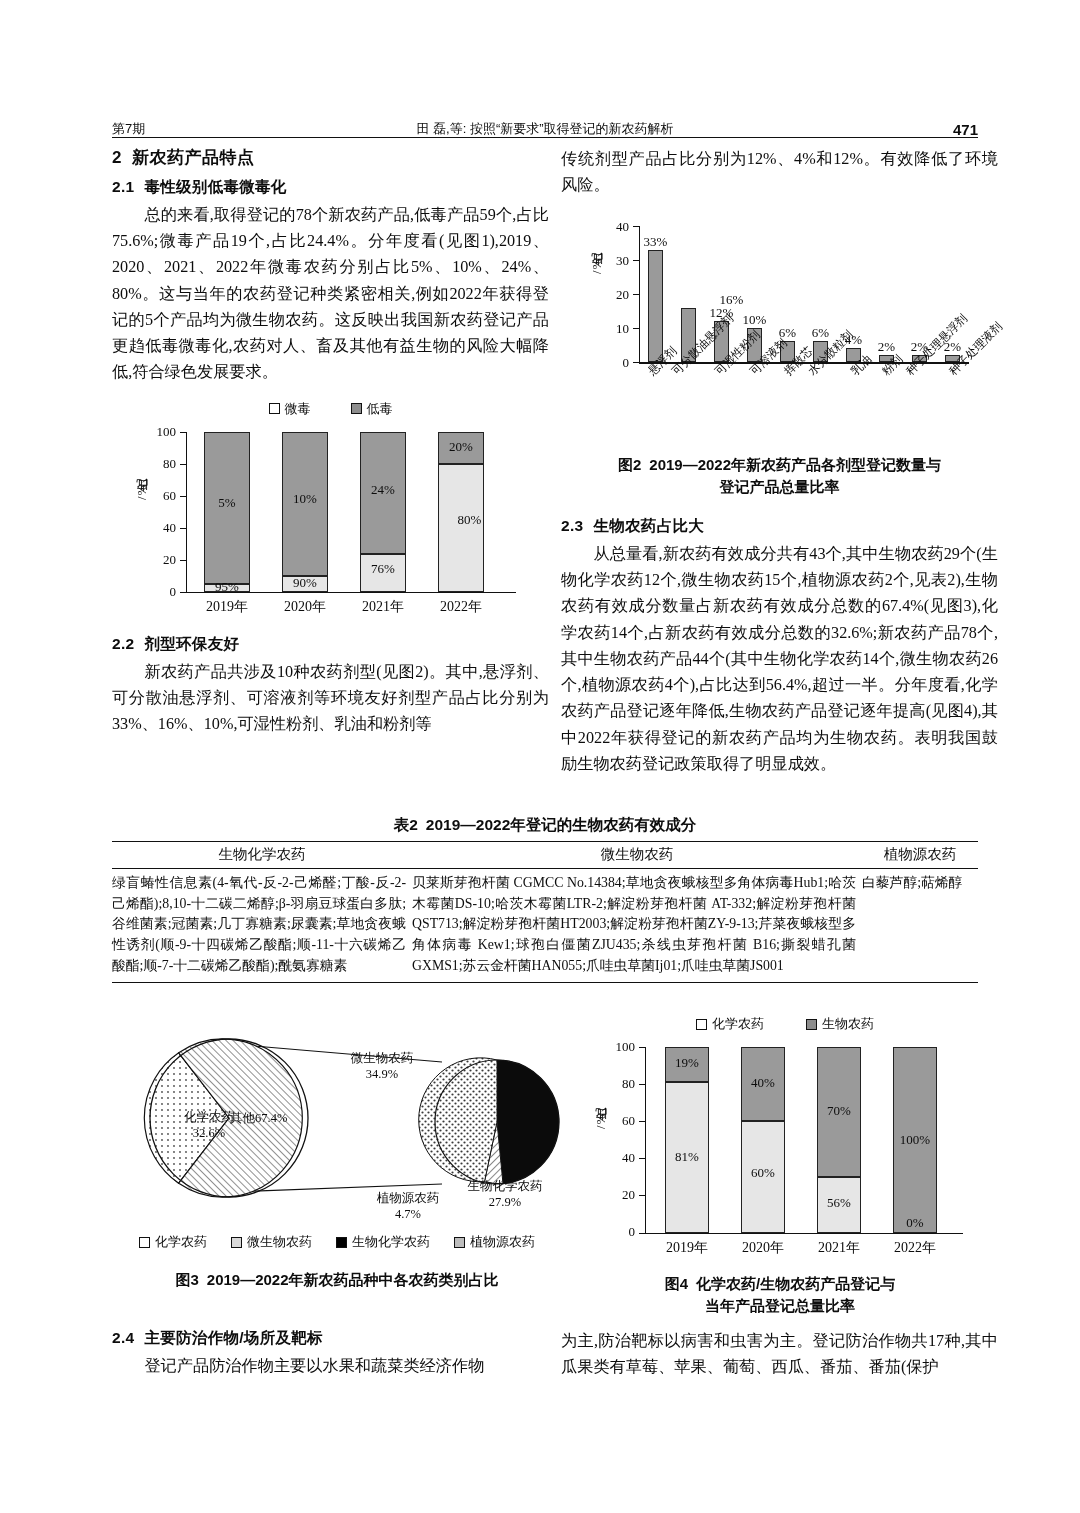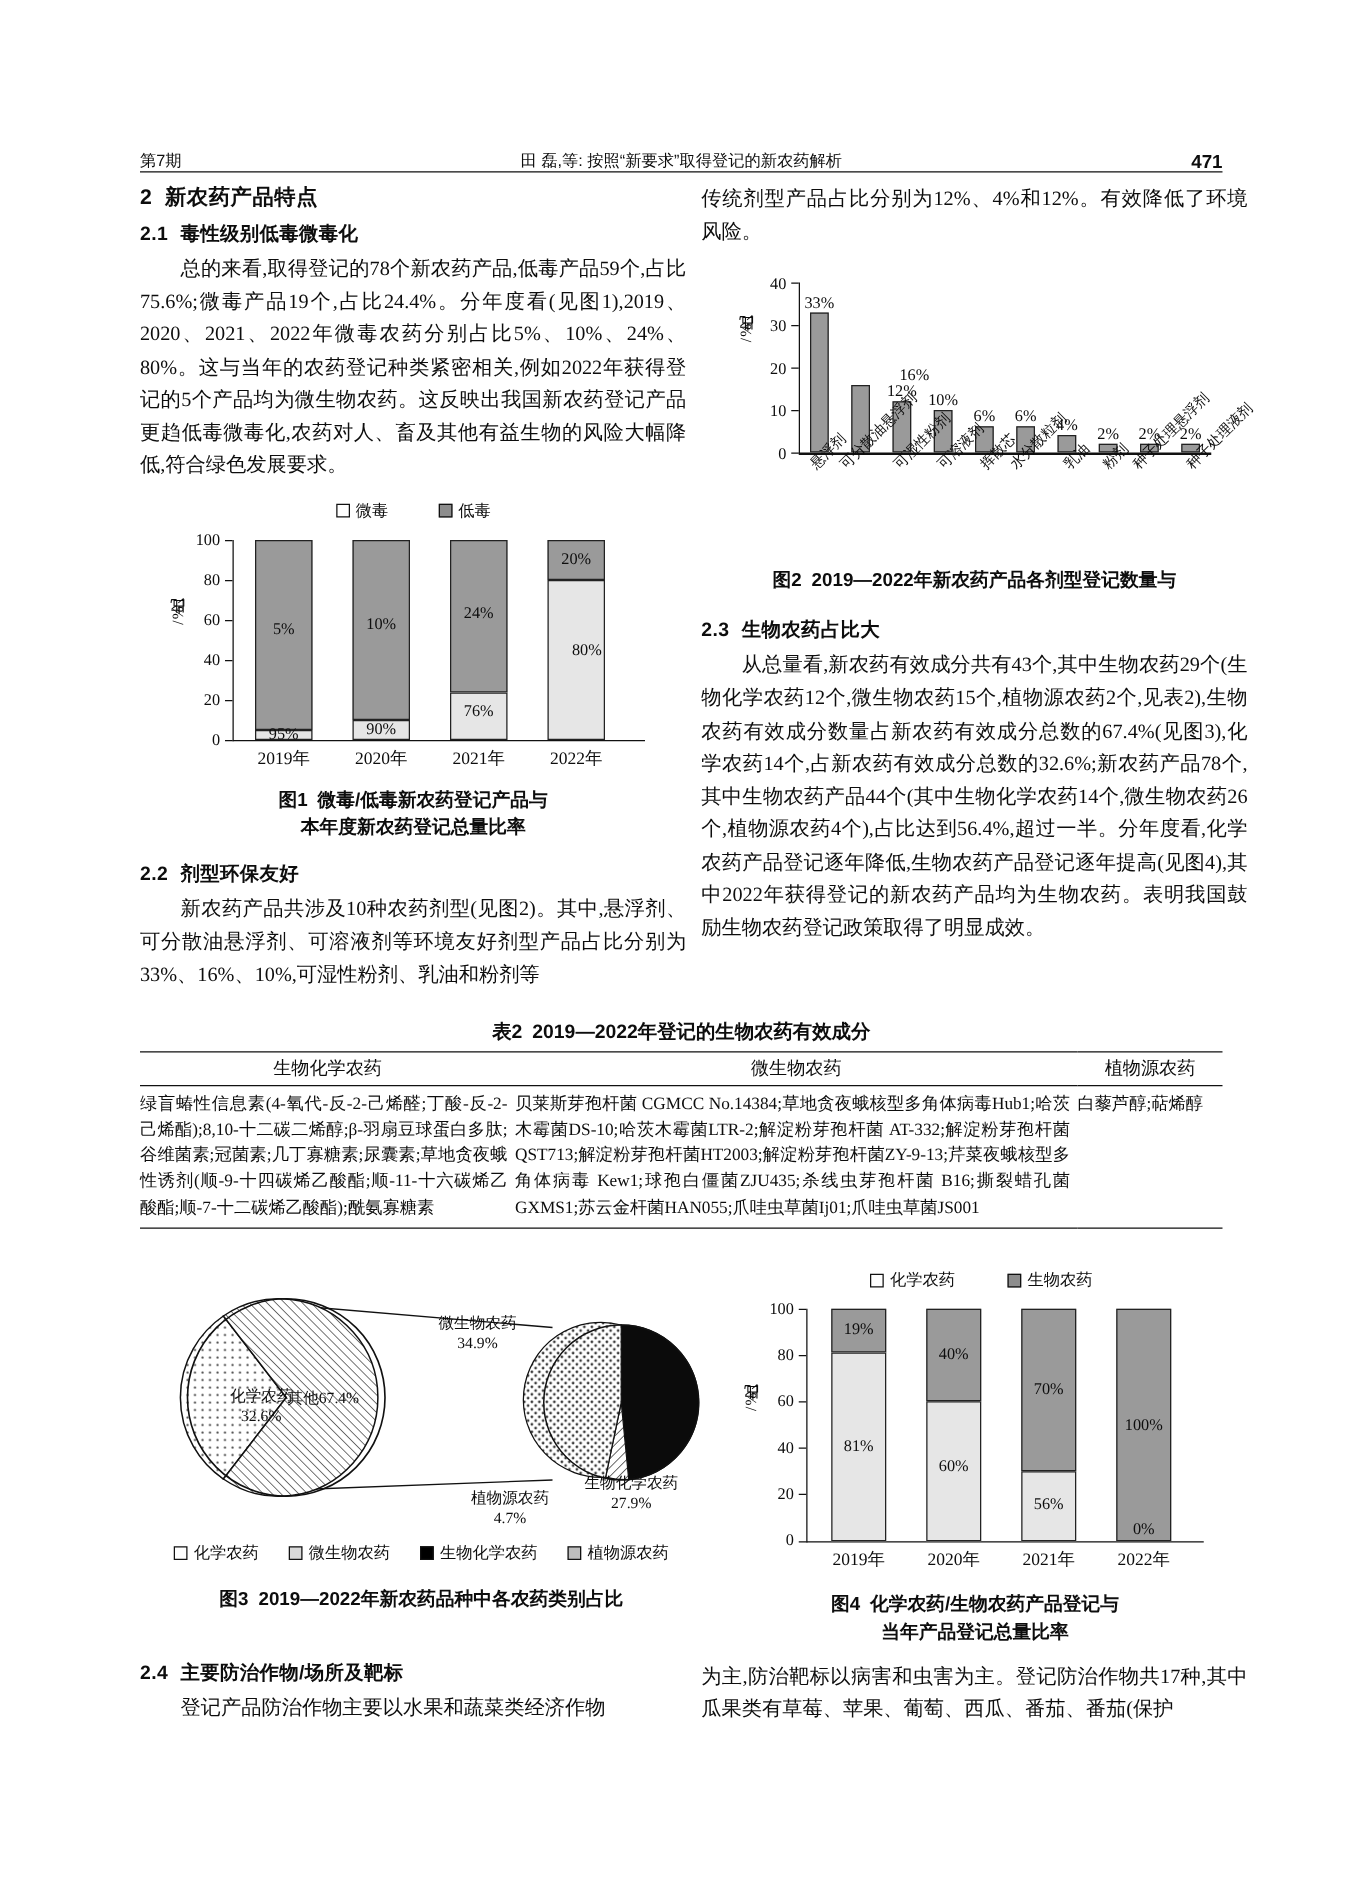--- a/index.html
+++ b/index.html
@@ -175,24 +175,20 @@
         <div class="bar bar-light" style="left:326px;top:42px;width:46px;height:128px;"></div>
         <div class="barlbl" style="left:326px;top:17px;width:46px;">20%</div>
         <div class="barlbl" style="left:326px;top:90px;width:63px;">80%</div>
 
         <div class="xtick" style="left:82px;top:176px;width:66px;">2019年</div>
         <div class="xtick" style="left:160px;top:176px;width:66px;">2020年</div>
         <div class="xtick" style="left:238px;top:176px;width:66px;">2021年</div>
         <div class="xtick" style="left:316px;top:176px;width:66px;">2022年</div>
       </div>
 
-      <div class="figcap" style="margin-top:12px;">
-        <div><span class="fignum">图1</span><span>微毒/低毒新农药登记产品与</span></div>
-        <div>本年度新农药登记总量比率</div>
-      </div>
     </div>
 
     <h3 class="sub" style="margin-top:16px;">
       <span class="num">2.2</span><span>剂型环保友好</span>
     </h3>
     <p class="body">新农药产品共涉及10种农药剂型(见图2)。其中,悬浮剂、可分散油悬浮剂、可溶液剂等环境友好剂型产品占比分别为33%、16%、10%,可湿性粉剂、乳油和粉剂等</p>
   </div>
 
   <div class="col col-right" style="top:146px;">
 
@@ -256,20 +252,21 @@
           <span style="position:absolute;left:166px;top:2px;transform:rotate(-45deg);transform-origin:left top;font-size:11.5px;white-space:nowrap;">水分散粒剂</span>
           <span style="position:absolute;left:209px;top:2px;transform:rotate(-45deg);transform-origin:left top;font-size:11.5px;white-space:nowrap;">乳油</span>
           <span style="position:absolute;left:240px;top:2px;transform:rotate(-45deg);transform-origin:left top;font-size:11.5px;white-space:nowrap;">粉剂</span>
           <span style="position:absolute;left:264px;top:2px;transform:rotate(-45deg);transform-origin:left top;font-size:11.5px;white-space:nowrap;">种子处理悬浮剂</span>
           <span style="position:absolute;left:307px;top:2px;transform:rotate(-45deg);transform-origin:left top;font-size:11.5px;white-space:nowrap;">种子处理液剂</span>
         </div>
       </div>
 
       <div class="figcap" style="margin-top:48px;">
         <div><span class="fignum">图2</span><span>2019—2022年新农药产品各剂型登记数量与</span></div>
+        <div>登记产品总量比率</div>
       </div>
     </div>
 
     <h3 class="sub" style="margin-top:18px;">
       <span class="num">2.3</span><span>生物农药占比大</span>
     </h3>
     <p class="body">从总量看,新农药有效成分共有43个,其中生物农药29个(生物化学农药12个,微生物农药15个,植物源农药2个,见表2),生物农药有效成分数量占新农药有效成分总数的67.4%(见图3),化学农药14个,占新农药有效成分总数的32.6%;新农药产品78个,其中生物农药产品44个(其中生物化学农药14个,微生物农药26个,植物源农药4个),占比达到56.4%,超过一半。分年度看,化学农药产品登记逐年降低,生物农药产品登记逐年提高(见图4),其中2022年获得登记的新农药产品均为生物农药。表明我国鼓励生物农药登记政策取得了明显成效。</p>
   </div>
 
   <div style="position:absolute;left:112px;top:815px;width:866px;">

